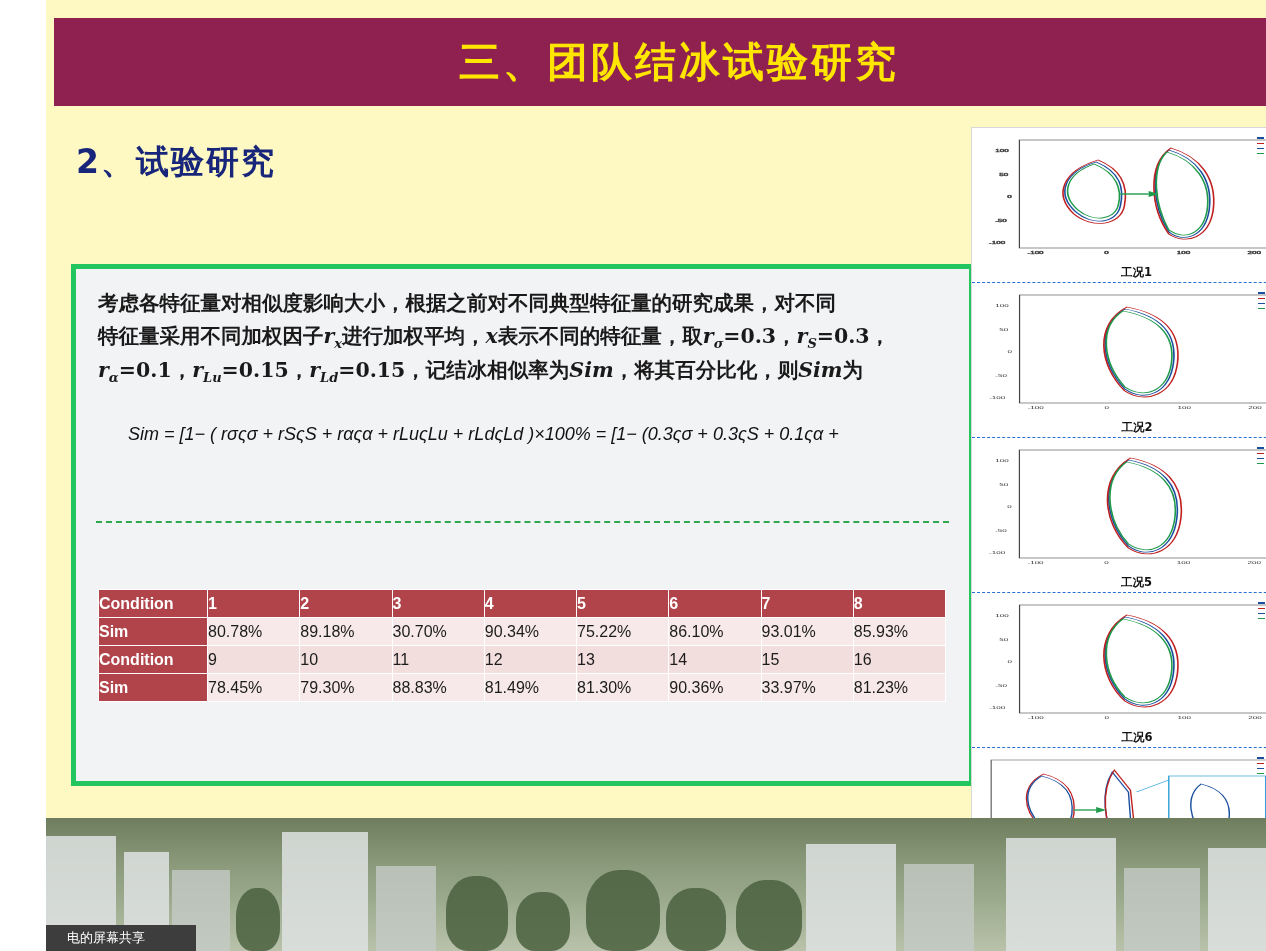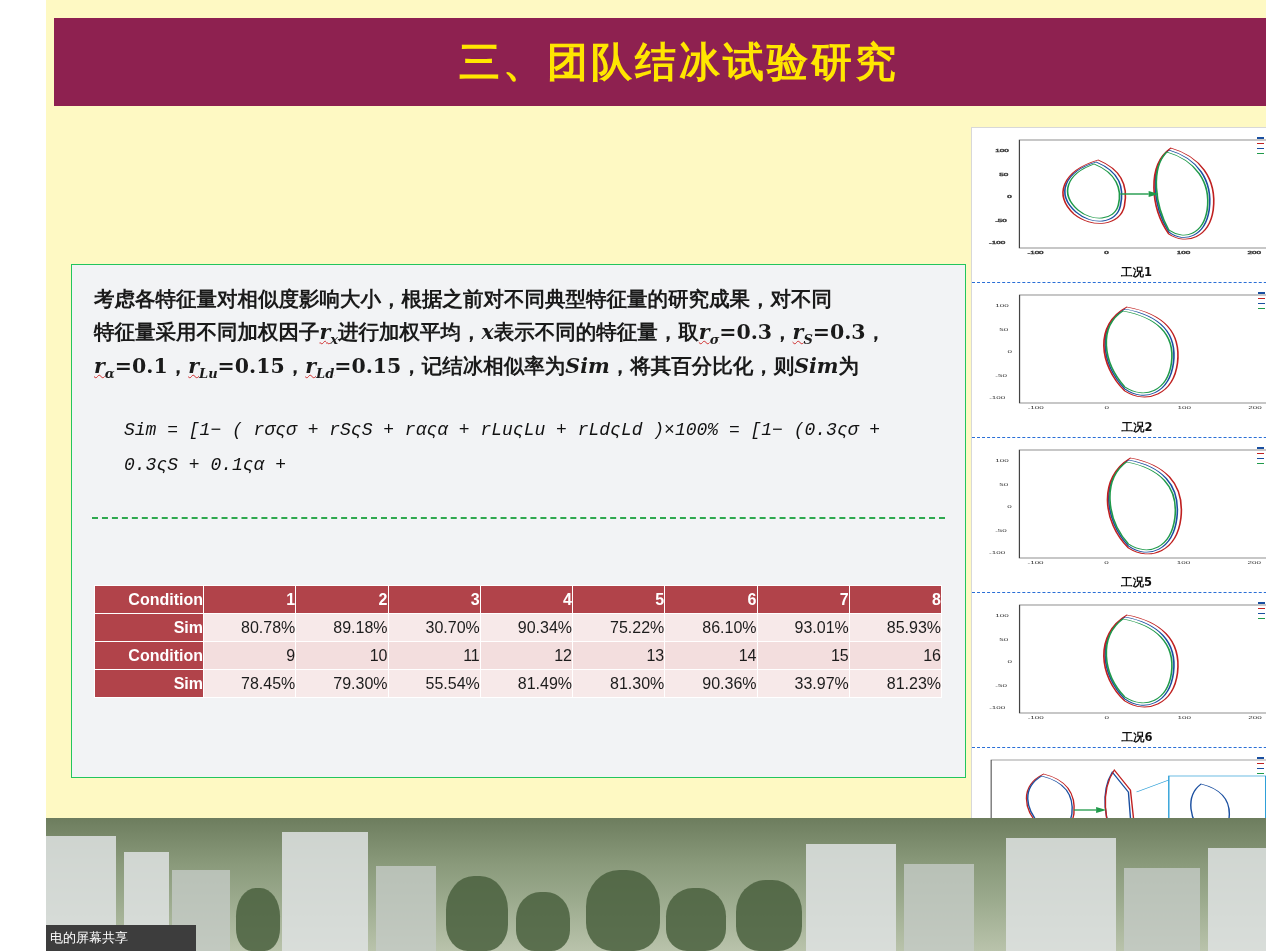--- a/index.html
+++ b/index.html
@@ -33,37 +33,37 @@
     position:absolute;left:30px;top:140px;
     color:#17257a;
     font-size:33px;font-weight:bold;
     letter-spacing:2px;
     font-family:"DejaVu Sans", sans-serif;
   }
   
   .content-panel{
     position:absolute;left:25px;top:264px;width:893px;height:512px;
     background:#f2f3f5;
-    border:1px solid #22c55e;
+    border:5px solid #22c55e;
   }
   .para{
     position:absolute;left:22px;top:18px;width:845px;
     font-family:"DejaVu Serif", serif;
     font-size:20.5px;
     color:#1a1a1a;
     line-height:1.62;
     font-weight:bold;
     text-align:justify;
   }
   .para .it{font-style:italic;}
   .para .sub{font-size:13px;vertical-align:-0.35em;font-style:italic;}
-  .wavy{ text-decoration: underline; text-decoration-color:#d03030; text-decoration-style: wavy; text-decoration-thickness:1px;}
+  .wavy{ text-decoration-color:#d03030; text-decoration-style: wavy; text-decoration-thickness:1px;}
   .formula{
     position:absolute;left:52px;top:148px;width:800px;
-    font-family:Liberation Mono, monospace;
+    font-family:Liberation Sans, sans-serif;
     font-size:18px;color:#111;
     line-height:1.95;
     font-style:italic;
   }
   .dashline{
     position:absolute;left:20px;top:252px;width:853px;height:0;
     border-top:2px dashed #2fa84f;
   }
   .table-title{
     position:absolute;left:0;top:270px;width:893px;text-align:center;
@@ -73,21 +73,21 @@
   }
   table.simtable{
     position:absolute;left:22px;top:320px;width:848px;
     border-collapse:collapse;
     font-family:"Liberation Sans", sans-serif;
     font-size:16px;
   }
   table.simtable td{
     border:1px solid #ffffff;
     height:27px;
-    text-align:right;
+    text-align:left;
     padding:0;
   }
   td.hdr{
     background:#b1434a;color:#ffffff;font-weight:bold;
   }
   td.lbl{
     background:#b1434a;color:#ffffff;font-weight:bold;width:108px;
   }
   td.cell-a{background:#f7e9e9;color:#1c1c1c;}
   td.cell-b{background:#f3dede;color:#1c1c1c;}
@@ -145,34 +145,35 @@
     font-size:28px;font-weight:bold;
     font-family:"DejaVu Sans", sans-serif;
     letter-spacing:1px;
     text-shadow:0 0 4px rgba(255,255,255,0.85),0 0 8px rgba(255,255,255,0.7);
   }
   .sharebar{
     position:absolute;left:0;top:925px;width:150px;height:26px;
     background:#3d3d3d;color:#ffffff;
     font-size:13px;
     display:flex;align-items:center;
-    padding-left:4px;
+    padding-left:21px;
     box-sizing:border-box;
     font-family:"DejaVu Sans", sans-serif;
   }
 </style>
 </head>
 <body>
 
 <div class="slide">
 
   <div class="header-bar">
     <div class="header-title">三、团队结冰试验研究</div>
   </div>
 
+  <div class="section-title">2、试验研究</div>
 
   <div class="content-panel">
 
     <div class="para">
       <span>考虑各特征量对相似度影响大小，根据之前对不同典型特征量的研究成果，对不同</span><br>
       <span>特征量采用不同加权因子</span><span class="it wavy"><span>r</span><span class="sub">x</span></span><span>进行加权平均，</span><span class="it">x</span><span>表示不同的特征量，取</span><span class="it wavy">r<span class="sub">σ</span></span><span>=0.3，</span><span class="it wavy">r<span class="sub">S</span></span><span>=0.3，</span><br>
       <span class="it wavy">r<span class="sub">α</span></span><span>=0.1，</span><span class="it wavy">r<span class="sub">Lu</span></span><span>=0.15，</span><span class="it wavy">r<span class="sub">Ld</span></span><span>=0.15，记结冰相似率为</span><span class="it">Sim</span><span>，将其百分比化，则</span><span class="it">Sim</span><span>为</span>
     </div>
 
     <div class="formula">
@@ -214,21 +215,21 @@
           <td class="cell-b">12</td>
           <td class="cell-b">13</td>
           <td class="cell-b">14</td>
           <td class="cell-b">15</td>
           <td class="cell-b">16</td>
         </tr>
         <tr>
           <td class="lbl">Sim</td>
           <td class="cell-a">78.45%</td>
           <td class="cell-a">79.30%</td>
-          <td class="cell-a">55.54%</td>
+          <td class="cell-a">88.83%</td>
           <td class="cell-a">81.49%</td>
           <td class="cell-a">81.30%</td>
           <td class="cell-a">90.36%</td>
           <td class="cell-a">33.97%</td>
           <td class="cell-a">81.23%</td>
         </tr>
       </tbody>
     </table>
   </div>
 

